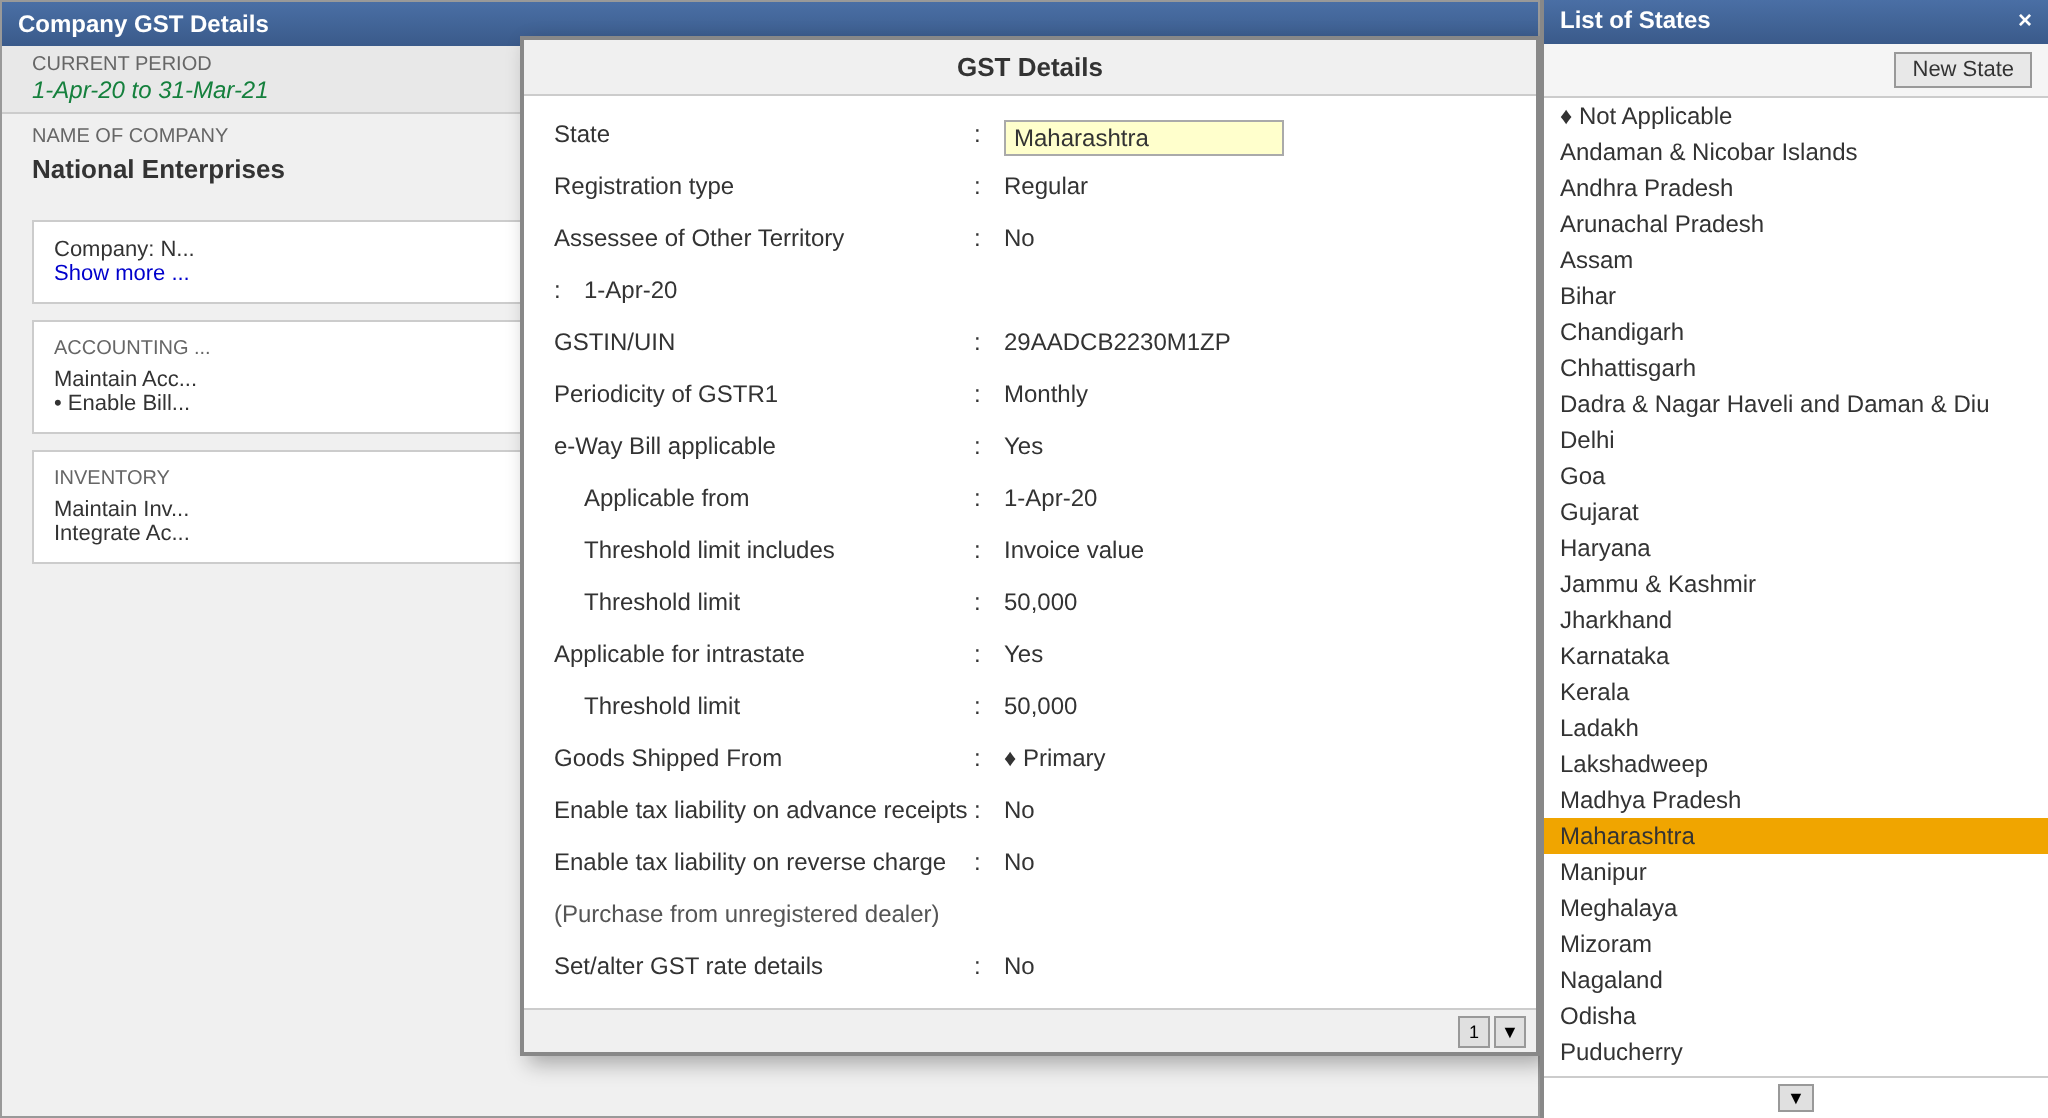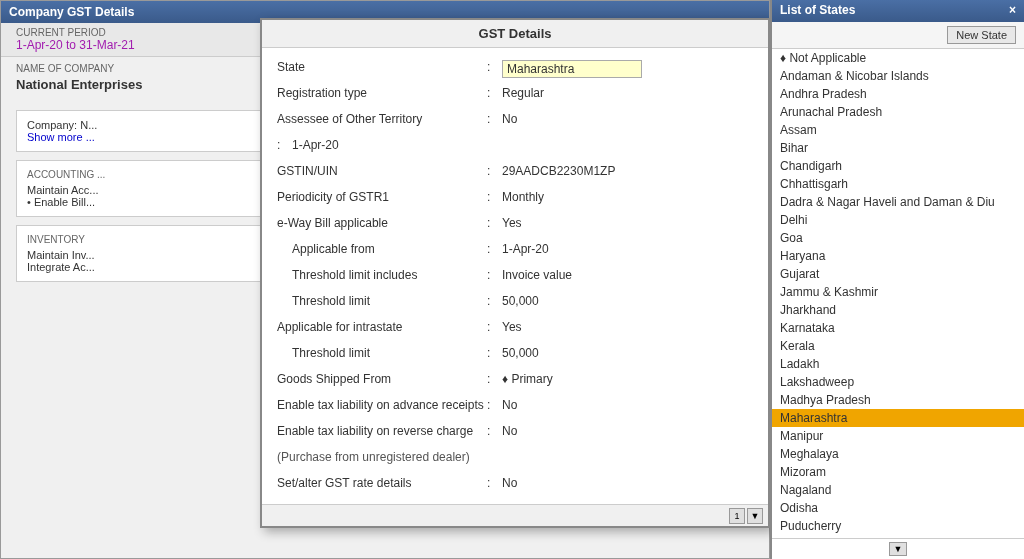--- a/index.html
+++ b/index.html
@@ -26,21 +26,21 @@
     }
     .bg-company-info {
       display: flex;
       justify-content: space-between;
       padding: 4px 15px;
       background: #e8e8e8;
       border-bottom: 1px solid #ccc;
     }
     .bg-info-item { display: flex; flex-direction: column; }
     .bg-info-label { font-size: 10px; color: #666; text-transform: uppercase; }
-    .bg-info-value { font-size: 12px; color: #a21caf; }
+    .bg-info-value { font-size: 12px; color: #15803d; font-style: italic; }
 
     .bg-name-of-company {
       padding: 6px 15px 3px 15px;
       font-size: 10px;
       color: #666;
       text-transform: uppercase;
     }
     .bg-company-name {
       padding: 0 15px 8px 15px;
       font-size: 13px;
@@ -384,22 +384,22 @@
       <div class="state-item">Andaman &amp; Nicobar Islands</div>
       <div class="state-item">Andhra Pradesh</div>
       <div class="state-item">Arunachal Pradesh</div>
       <div class="state-item">Assam</div>
       <div class="state-item">Bihar</div>
       <div class="state-item">Chandigarh</div>
       <div class="state-item">Chhattisgarh</div>
       <div class="state-item">Dadra &amp; Nagar Haveli and Daman &amp; Diu</div>
       <div class="state-item">Delhi</div>
       <div class="state-item">Goa</div>
+      <div class="state-item">Gujarat</div>
       <div class="state-item">Haryana</div>
-      <div class="state-item">Gujarat</div>
       <div class="state-item">Jammu &amp; Kashmir</div>
       <div class="state-item">Jharkhand</div>
       <div class="state-item">Karnataka</div>
       <div class="state-item">Kerala</div>
       <div class="state-item">Ladakh</div>
       <div class="state-item">Lakshadweep</div>
       <div class="state-item">Madhya Pradesh</div>
       <div class="state-item selected">Maharashtra</div>
       <div class="state-item">Manipur</div>
       <div class="state-item">Meghalaya</div>

